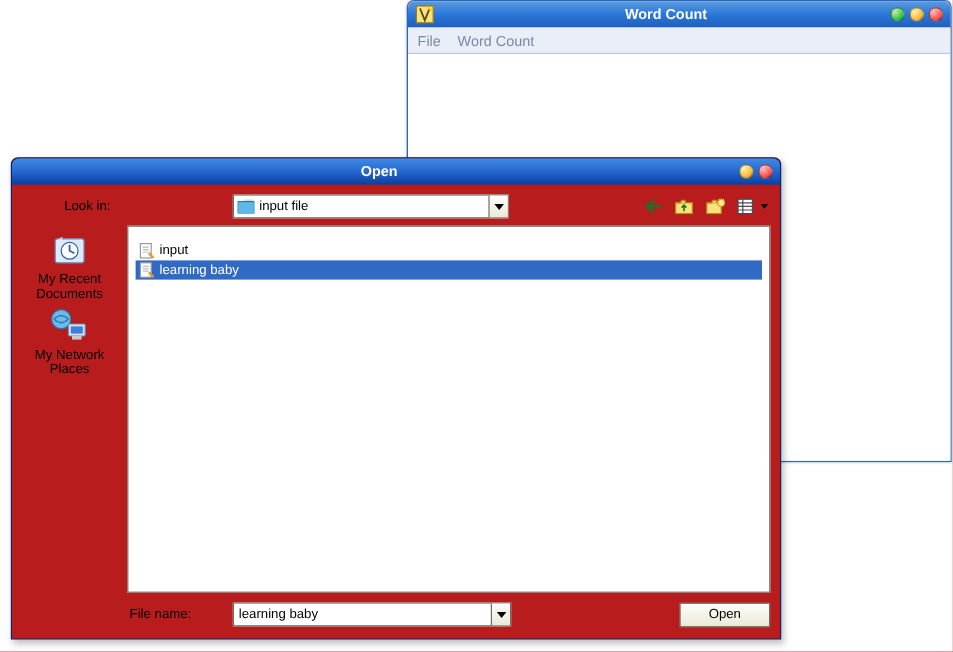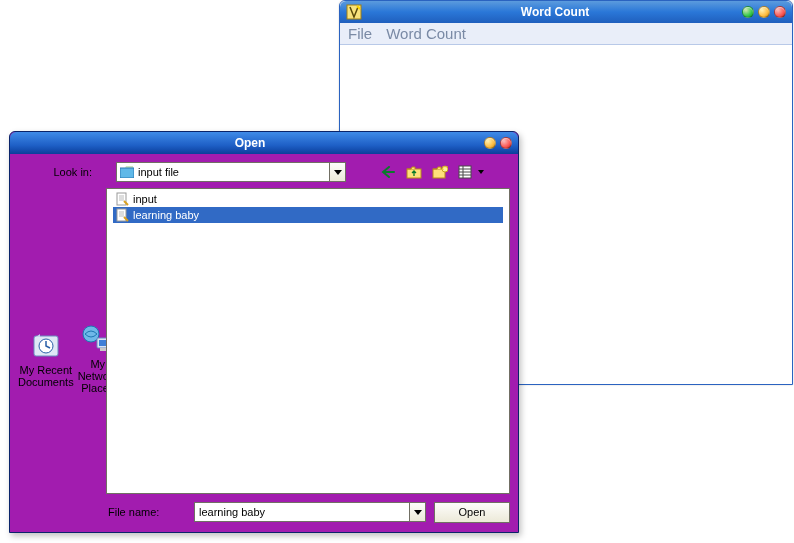--- a/index.html
+++ b/index.html
@@ -61,35 +61,35 @@
   .mac-red   { background: radial-gradient(circle at 30% 30%, #f8bcbc, #fc5753 60%, #a61f1b); }
   .wc-menu {
     height: 22px;
     background: #e9eef9;
     border-bottom: 1px solid #b8c9e8;
     display: flex;
     align-items: center;
     padding: 0 8px;
     gap: 14px;
     color: #7a8aa5;
-    font-size: 15px;
+    font-size: 12px;
   }
   .wc-body {
     background: #fff;
     height: calc(100% - 44px);
   }
 
   
   .open-dlg {
     position: absolute;
     left: 9px;
     top: 131px;
-    width: 510px;
+    width: 642px;
     height: 402px;
-    background: #a21caf;
+    background: #b91c1c;
     border: 1px solid #0a246a;
     border-radius: 6px 6px 0 0;
     box-shadow: 2px 3px 6px rgba(0,0,0,0.25);
     display: flex;
     flex-direction: column;
   }
   .open-title {
     height: 22px;
     background: linear-gradient(#3f8be8, #1f60c7 60%, #0a3e9b);
     border-radius: 6px 6px 0 0;
@@ -109,20 +109,21 @@
     display: flex;
     flex-direction: column;
     padding: 6px 8px 8px 8px;
   }
   .lookin-row {
     display: flex;
     align-items: center;
     height: 24px;
     gap: 18px;
     margin-bottom: 4px;
+    justify-content: space-between;
   }
   .lookin-label {
     width: 80px;
     text-align: right;
     padding-right: 6px;
     color: #000;
   }
   .combo {
     flex: 0 0 230px;
     height: 20px;
@@ -169,22 +170,21 @@
   }
 
   .main-row {
     flex: 1;
     display: flex;
     gap: 0;
   }
   .places {
     width: 88px;
     display: flex;
-    flex-direction: row;
-    align-items: center;
+    flex-direction: column;
     padding-top: 4px;
     gap: 4px;
   }
   .place-item {
     width: 80px;
     text-align: center;
     font-size: 11px;
     color: #000;
     cursor: default;
   }
@@ -194,21 +194,21 @@
   }
   .file-panel {
     flex: 1;
     display: flex;
     flex-direction: column;
   }
   .file-list {
     flex: 1;
     border: 1px solid #716f64;
     background: #fff;
-    padding: 2px 6px;
+    padding: 12px 6px;
     overflow: auto;
   }
   .file-item {
     display: flex;
     align-items: center;
     height: 16px;
     gap: 4px;
     padding: 0 2px;
     color: #000;
   }

